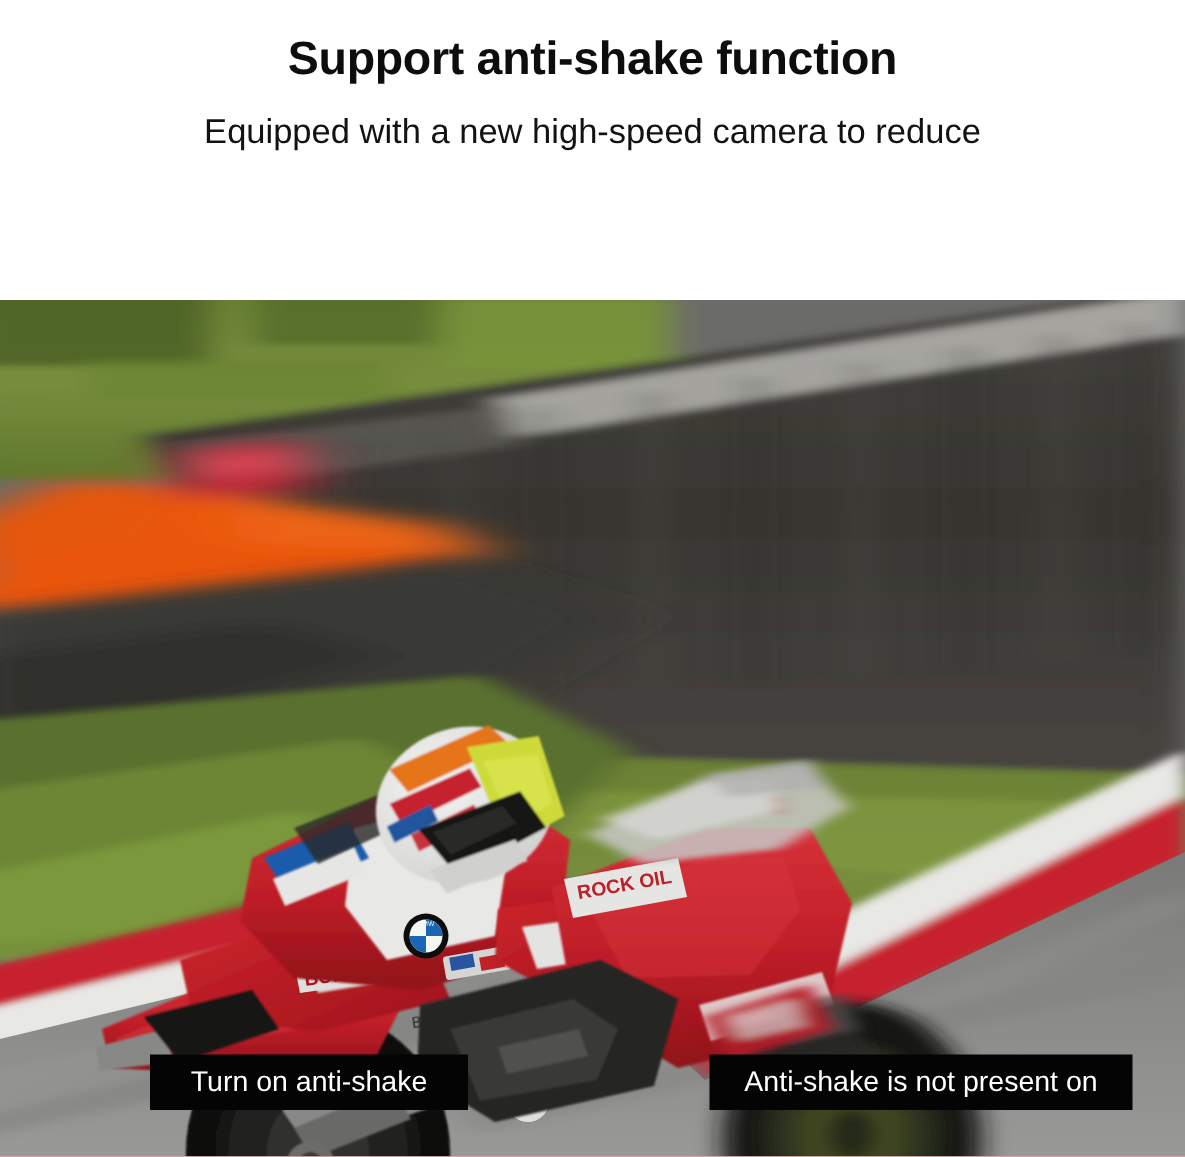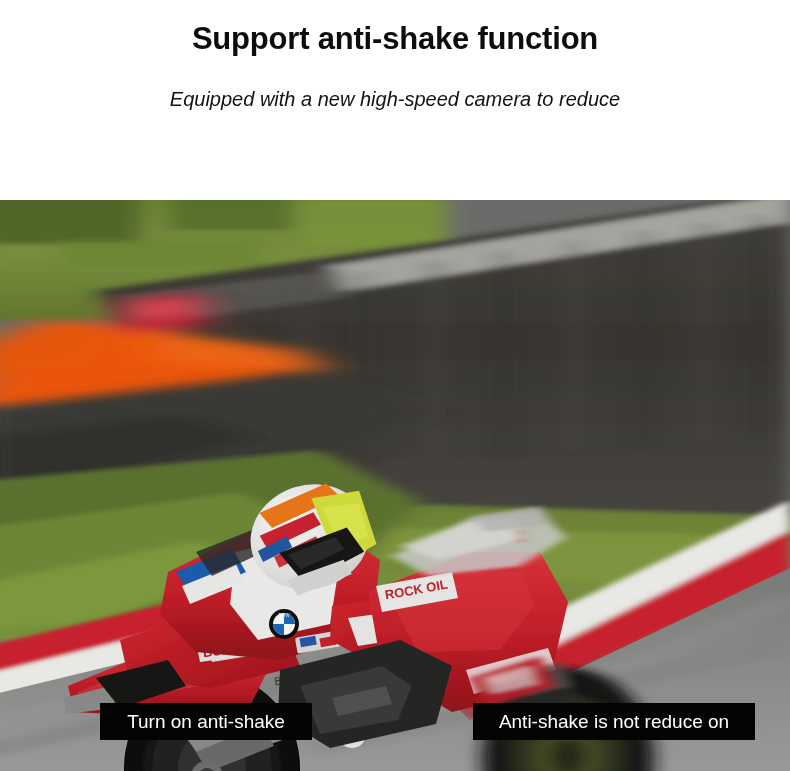--- a/index.html
+++ b/index.html
@@ -32,27 +32,26 @@
   .title {
     margin: 0;
     padding-top: 20px;
     font-size: 31px;
     font-weight: bold;
     color: #0d0d0d;
     letter-spacing: -0.2px;
     line-height: 38px;
   }
   .subtitle {
-    margin: 12px;
+    margin: 0;
     padding-top: 9px;
-    font-size: 20px;
+    font-size: 23px;
     font-weight: normal;
     color: #121212;
     line-height: 41px;
-    font-style: italic;
   }
   .subtitle span { display: block; }
 
   
   .photo {
     position: absolute;
     left: 0;
     top: 200px;
     width: 790px;
     height: 571px;
@@ -360,15 +359,15 @@
           <path d="M 470 478 L 540 456 L 556 486 L 486 508 Z" fill="#c01e2a"></path>
           <path d="M 486 478 L 530 466 L 536 484 L 492 494 Z" fill="#e7e7e7" opacity="0.7"></path>
         </g>
       </g>
 
       <rect x="0" y="0" width="790" height="571" fill="#1a1205" opacity="0.045"></rect>
     </svg>
   </div>
 
   <div class="caption caption-left">Turn on anti-shake</div>
-  <div class="caption caption-right">Anti-shake is not reduce on</div>
+  <div class="caption caption-right">Anti-shake is not present on</div>
 
 </div>
 
 </body></html>

